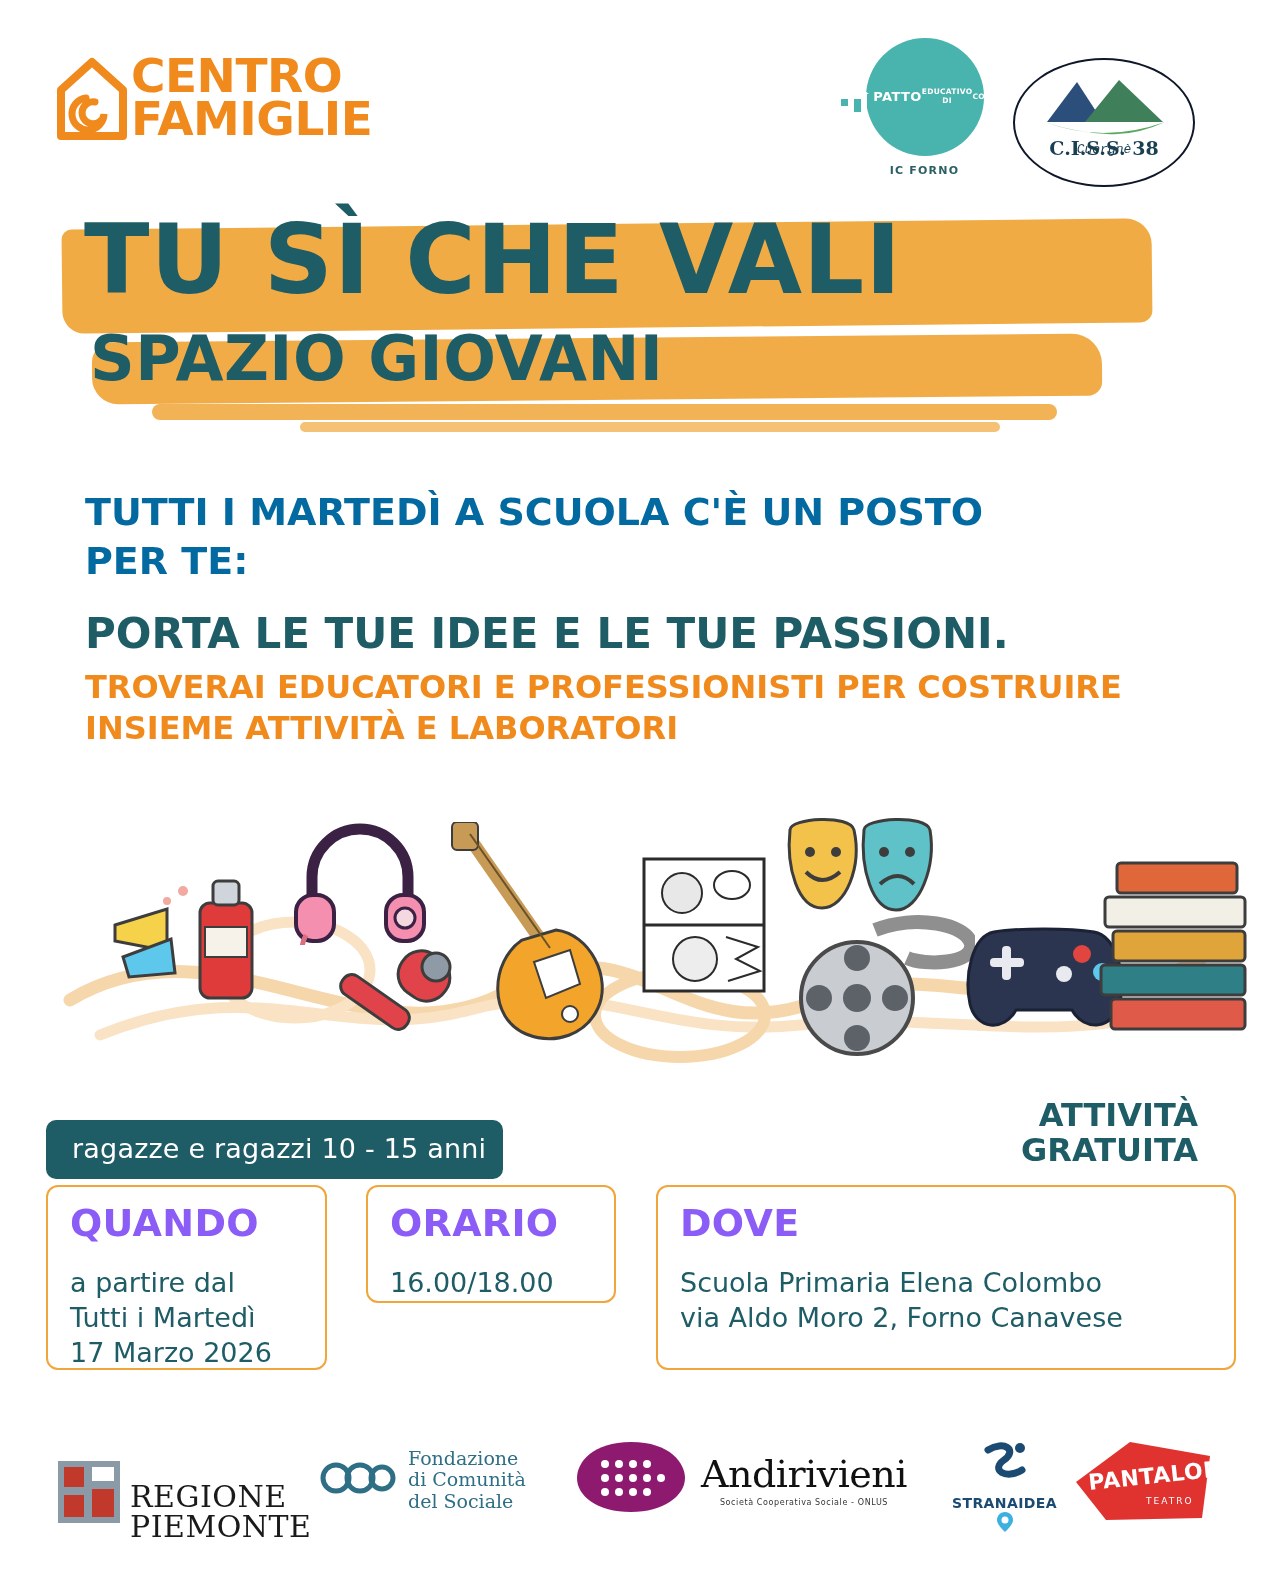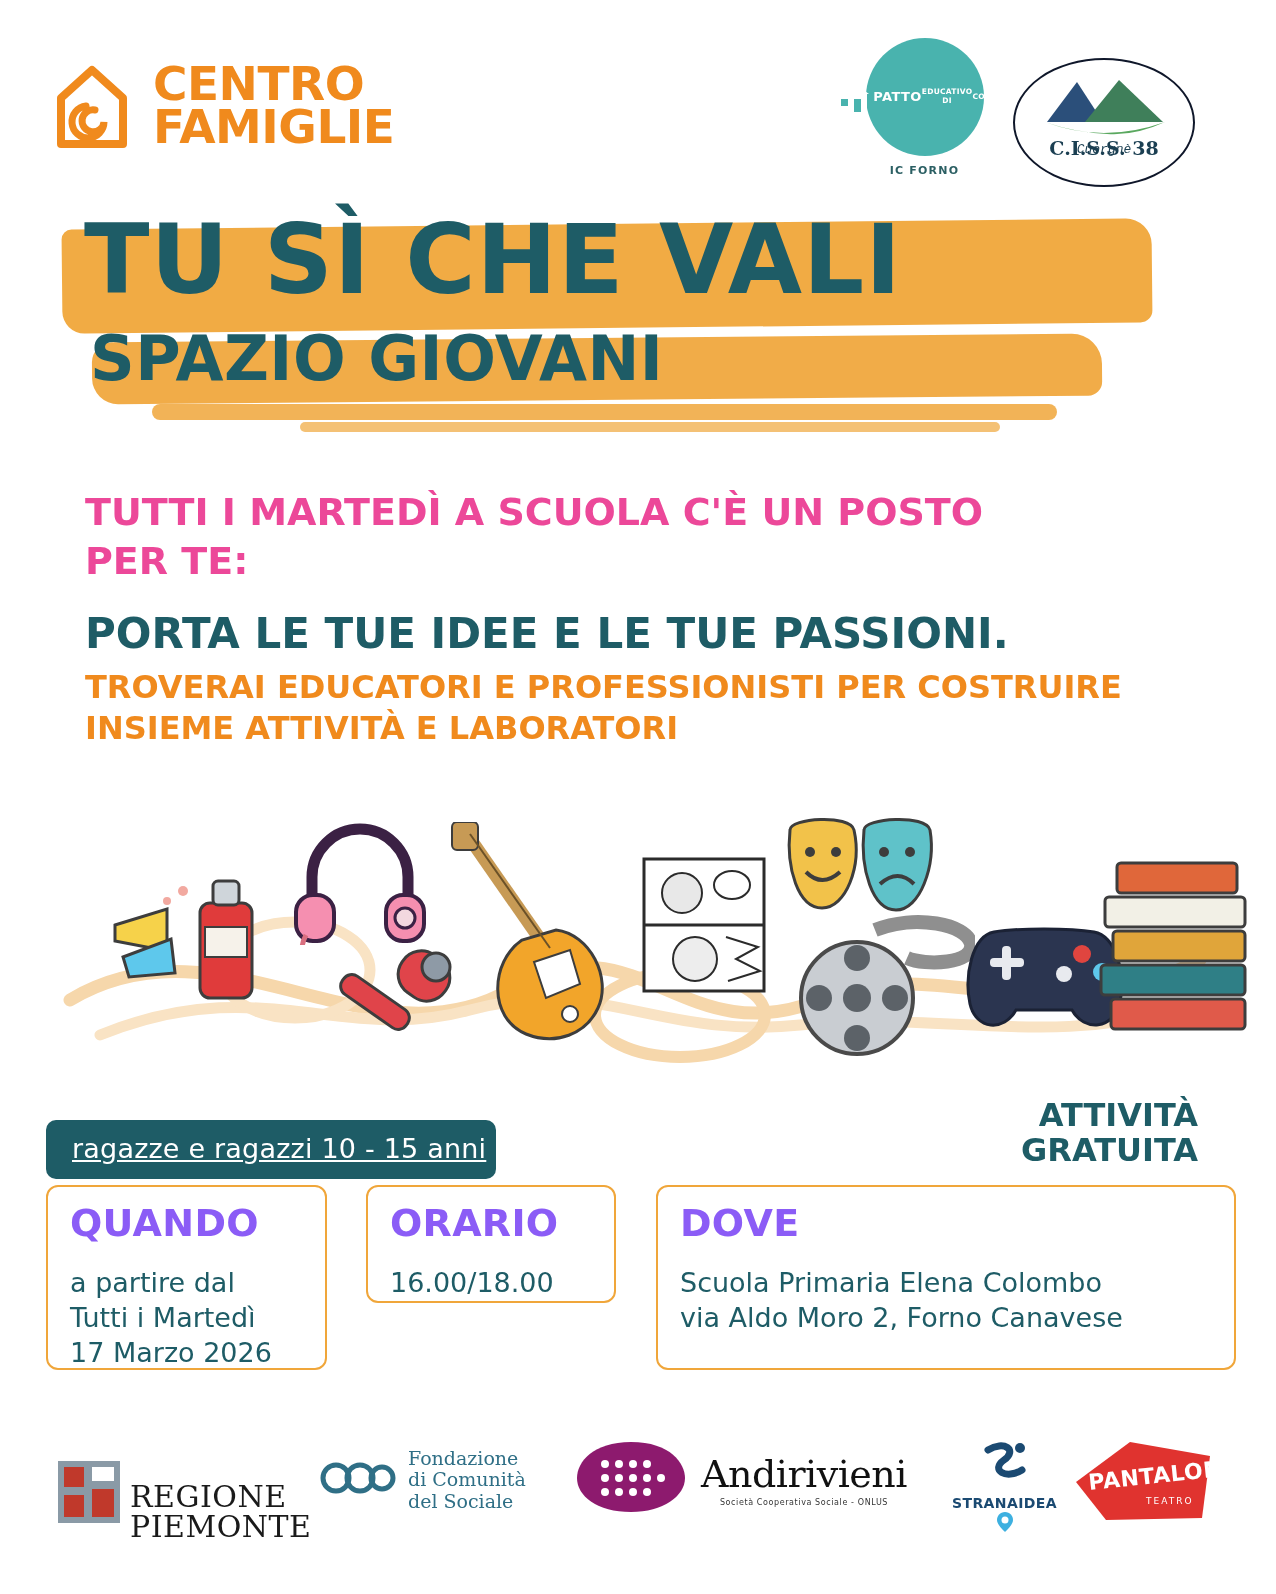--- a/index.html
+++ b/index.html
@@ -24,23 +24,23 @@
   .header {
     position: absolute;
     top: 30px;
     left: 0;
     width: 100%;
     height: 165px;
   }
   .cf-logo {
     position: absolute;
     left: 55px;
-    top: 32px;
+    top: 24px;
     display: flex;
-    gap: 24px;
+    gap: 2px;
   }
   .cf-mark {
     position: relative;
     width: 74px;
     height: 86px;
   }
   .cf-mark svg { display:block; }
   .cf-word {
     font-family: "DejaVu Sans", sans-serif;
     font-weight: bold;
@@ -218,21 +218,21 @@
     position: absolute;
     left: 85px;
     top: 488px;
     width: 1110px;
   }
   .copy-l1 {
     font-family: "DejaVu Sans", sans-serif;
     font-weight: bold;
     font-size: 38px;
     line-height: 1.28;
-    color: #ec4899;
+    color: #0369a1;
     text-transform: uppercase;
     max-width: 900px;
   }
   .copy-l2 {
     margin-top: 26px;
     font-family: "DejaVu Sans", sans-serif;
     font-weight: bold;
     font-size: 42px;
     color: #1e5c66;
     text-transform: uppercase;
@@ -262,25 +262,24 @@
   }
 
   
   .age-pill {
     position: absolute;
     left: 46px;
     top: 1120px;
     background: #1e5c66;
     color: #ffffff;
     border-radius: 10px;
-    padding: 13px 10px 15px 26px;
+    padding: 13px 17px 15px 26px;
     font-family: "DejaVu Sans", sans-serif;
     font-size: 27px;
     letter-spacing: 0.2px;
-    text-decoration: underline;
   }
   .free-badge {
     position: absolute;
     right: 78px;
     top: 1098px;
     text-align: right;
     font-family: "DejaVu Sans", sans-serif;
     font-weight: bold;
     font-size: 32px;
     line-height: 1.1;

